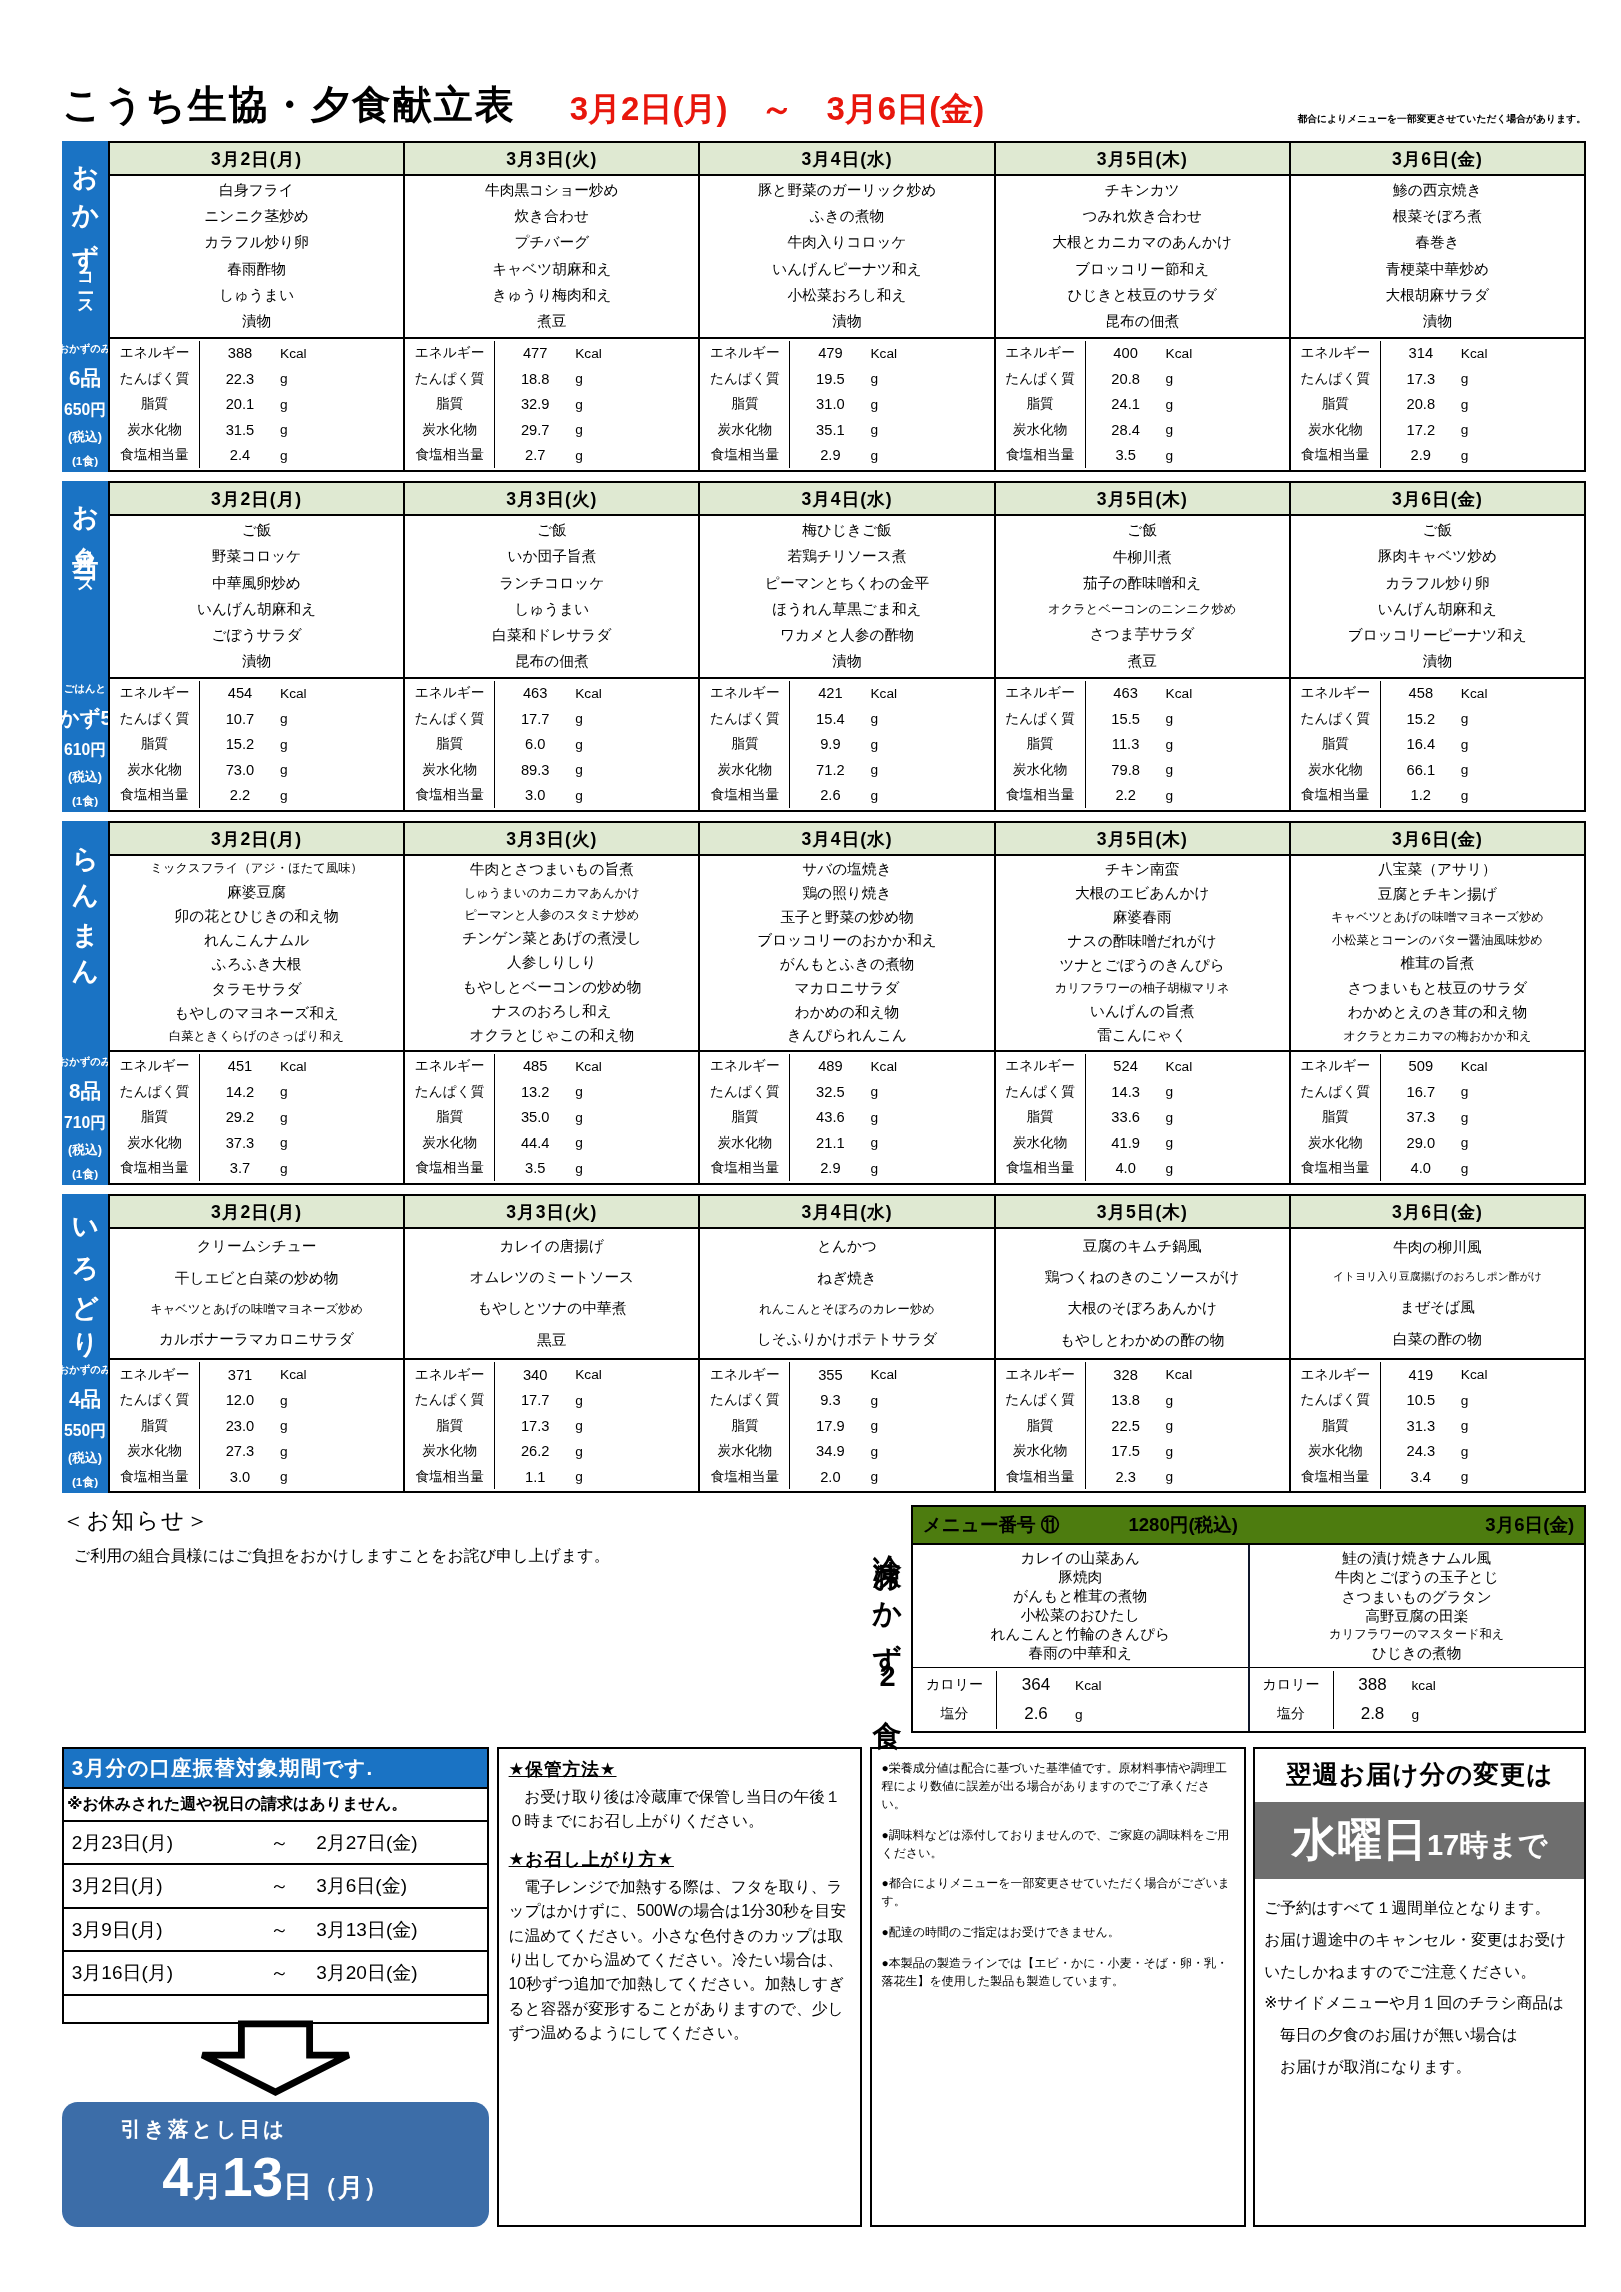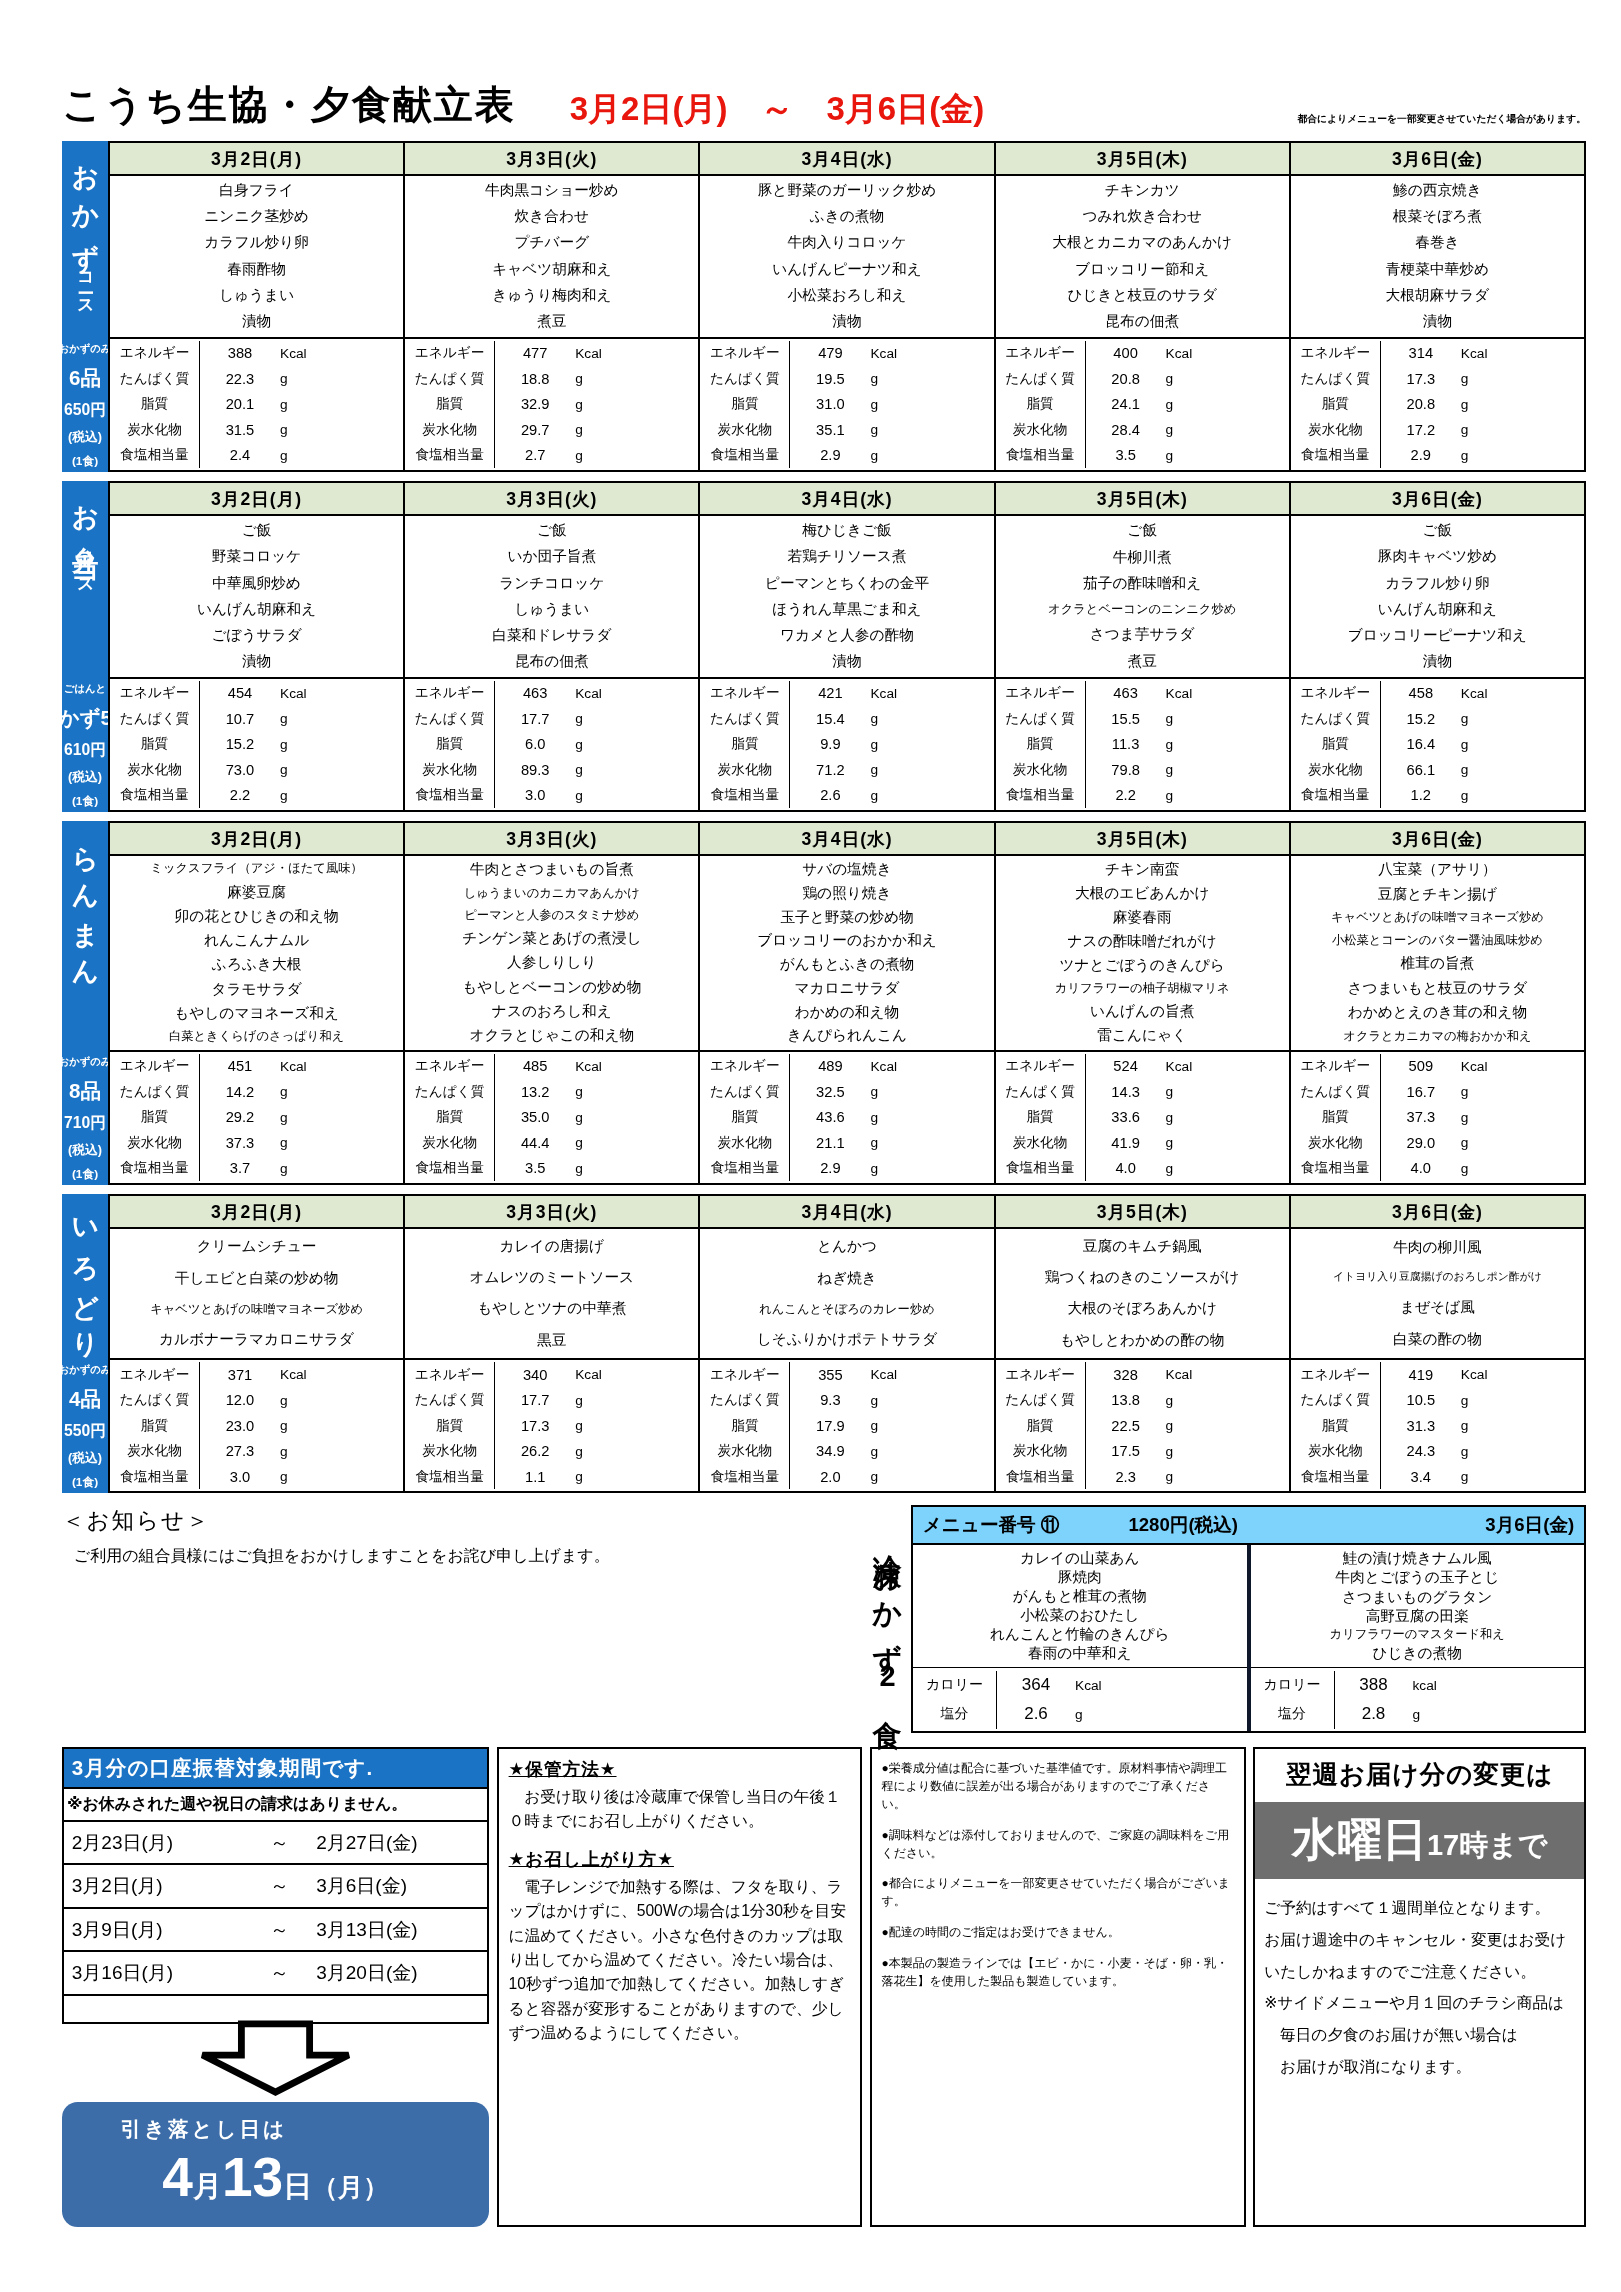--- a/index.html
+++ b/index.html
@@ -60,27 +60,27 @@
   .notice { width: 802px; flex:none; padding-right: 13.7px; }
   .notice-title { font-size: 22.5px; letter-spacing: 2px; }
   .notice-line { font-size: 19.6px; margin-top: 8.8px; white-space: pre-wrap; }
   .notice-line.price-change { font-size: 21.6px; letter-spacing: 2px; }
   .notice-foot { font-size: 16px; margin-top: 9.8px; padding-left: 11.8px; }
 
   .frozen { flex: 1; display:flex; }
   .frozen-side { width: 47px; flex:none; display:flex; justify-content:center; align-items:flex-start; padding-top: 25.5px; }
   .frozen-side-label { writing-mode: vertical-rl; text-orientation: upright; font-size: 29px; font-weight: bold; letter-spacing: 5.9px; }
   .frozen-table { flex:1; border: 2.5px solid #000; display:flex; flex-direction:column; background:#fff; }
-  .f-header { display:flex; align-items:center; background:#7dd3fc; border-bottom: 2px solid #000; padding: 4.9px 9.8px; }
+  .f-header { display:flex; align-items:center; background:#4d7c0f; border-bottom: 2px solid #000; padding: 4.9px 9.8px; }
   .f-menu-no { font-size: 18.6px; font-weight: bold; }
   .f-price { font-size: 18.6px; font-weight: bold; margin-left: 69px; }
   .f-date { font-size: 18.6px; font-weight: bold; margin-left:auto; }
   .f-body { display:flex; flex:1; }
   .f-col { flex:1; display:flex; flex-direction:column; min-width:0; }
-  .f-col + .f-col { border-left: 4px solid #0f172a; }
+  .f-col + .f-col { border-left: 2px solid #0f172a; }
   .f-items { flex:1; display:flex; flex-direction:column; justify-content:space-around; border-bottom: 1.5px solid #000; padding: 3.9px 0; }
   .f-item { text-align:center; font-size: 14.7px; white-space:nowrap; }
   .f-item.small { font-size: 12.3px; }
   .f-nutri { padding: 2.9px 0; }
   .f-nrow { display:flex; align-items:center; height: 29px; }
   .f-nlabel { width: 84px; text-align:center; font-size: 14px; border-right: 1.5px solid #000; align-self:stretch; display:flex; align-items:center; justify-content:center; }
   .f-nval { width: 78px; text-align:center; font-size: 17px; }
   .f-nunit { font-size: 13.7px; }
 
   

